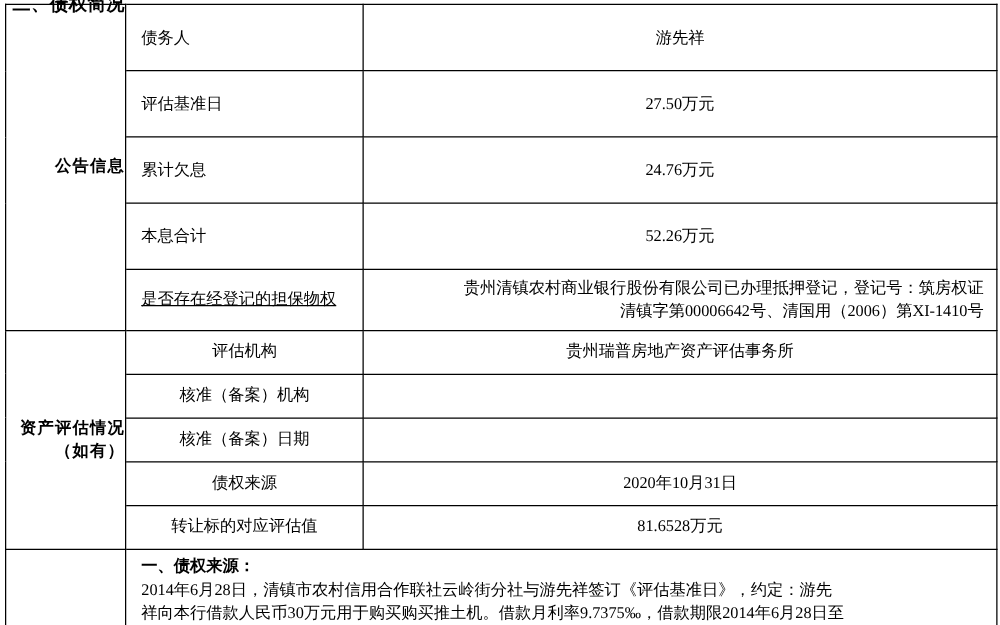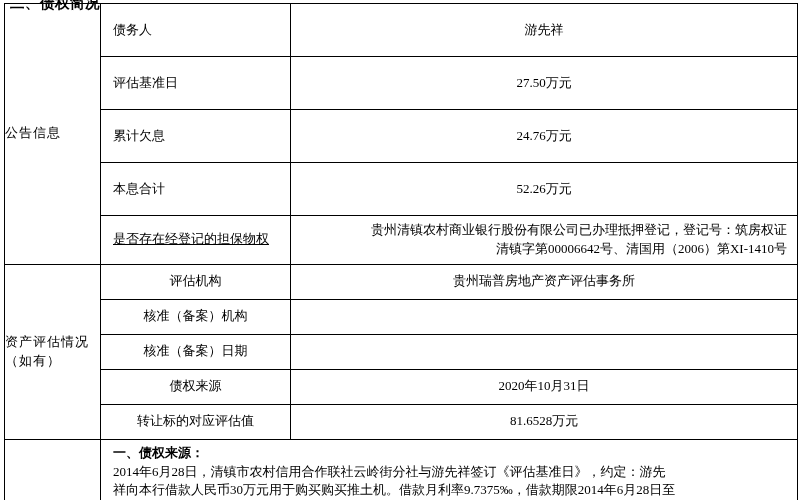--- a/index.html
+++ b/index.html
@@ -38,22 +38,22 @@
   }
   table.doc td {
     border: 1px solid #000000;
     padding: 0;
     vertical-align: middle;
     font-size: 13px;
     line-height: 1.45;
   }
   .lbl-col {
     width: 96px;
-    text-align: left;
-    font-weight: normal;
+    text-align: right;
+    font-weight: bold;
     letter-spacing: 1px;
   }
   .key-col {
     width: 190px;
     padding: 6px 10px 6px 12px !important;
     text-align: left;
   }
   .key-col-c {
     width: 190px;
     padding: 4px 10px !important;

